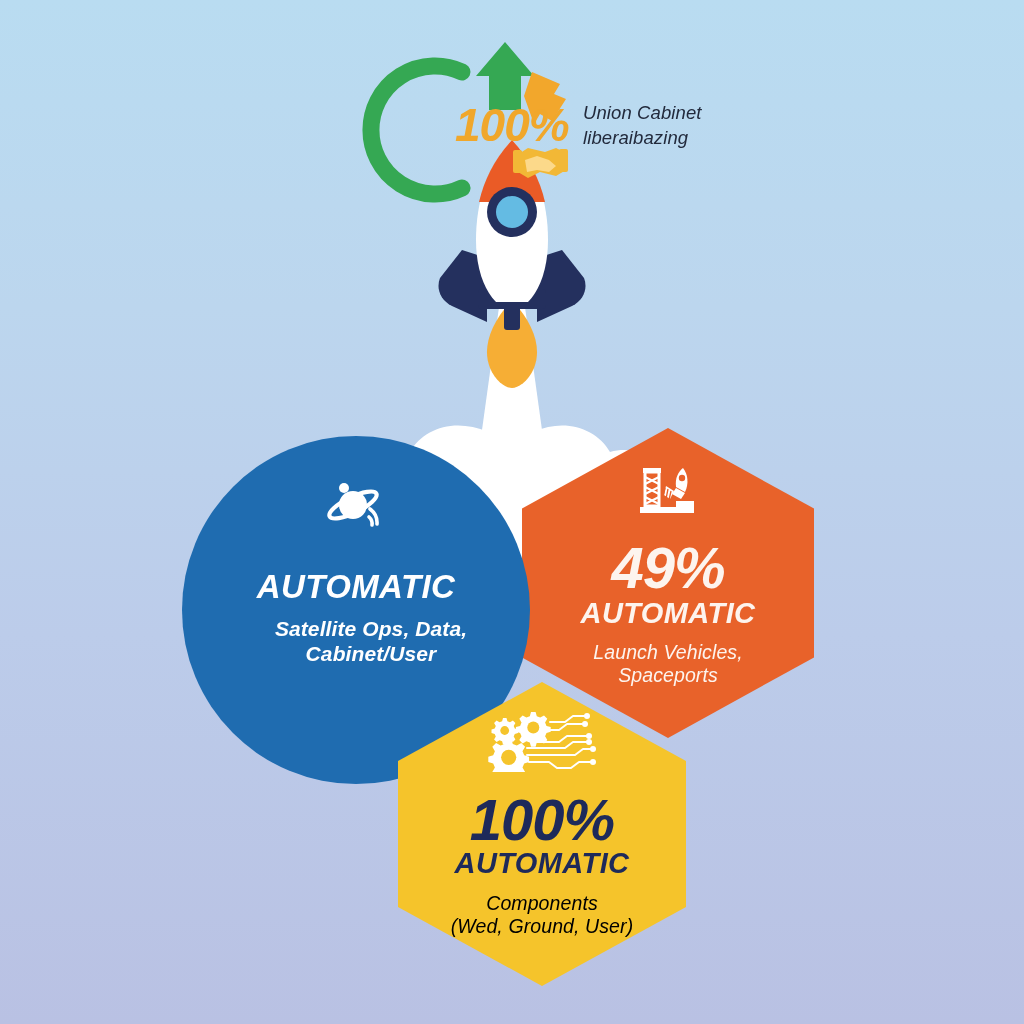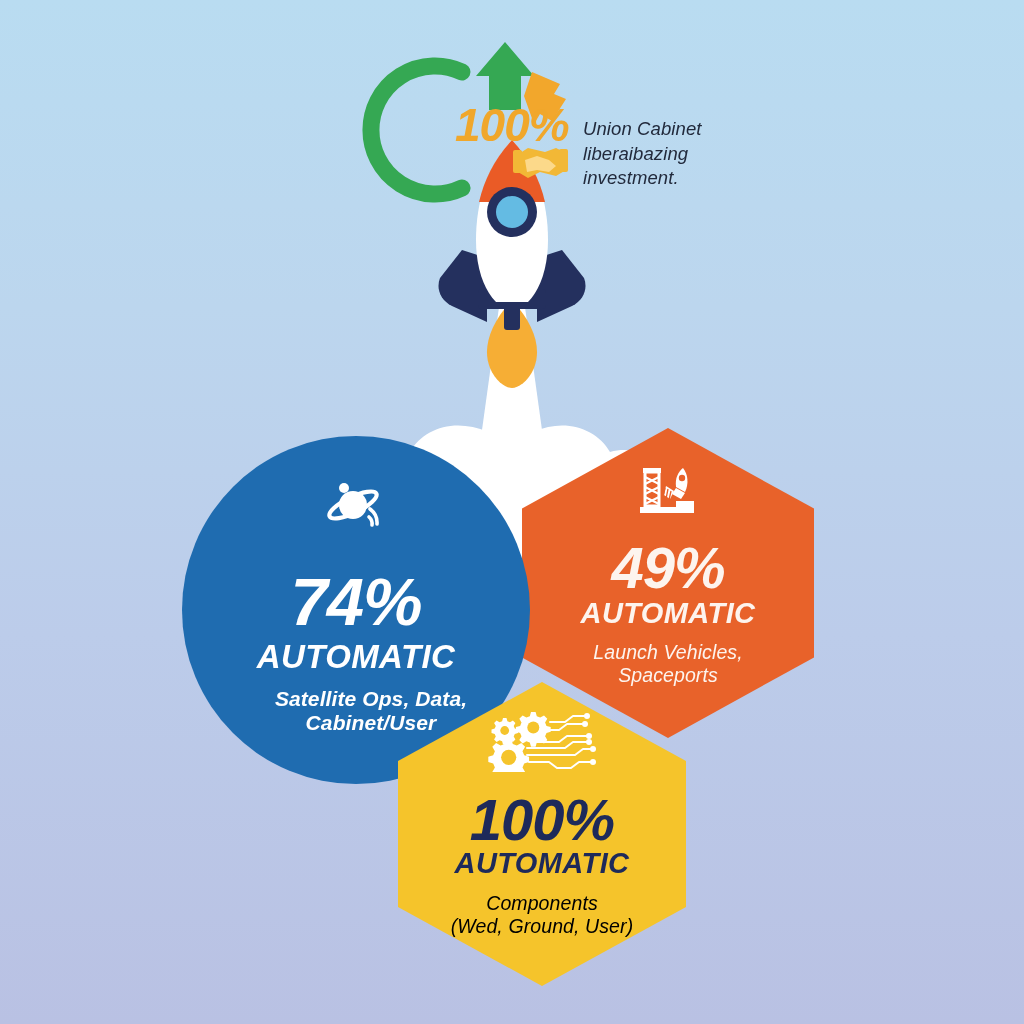--- a/index.html
+++ b/index.html
@@ -24,21 +24,21 @@
     inset: 0;
     width: 1024px;
     height: 1024px;
     pointer-events: none;
   }
 
   
   .header-text {
     position: absolute;
     left: 583px;
-    top: 117px;
+    top: 101px;
     width: 185px;
     color: #222a3c;
     font-size: 18.5px;
     line-height: 1.33;
     font-weight: 400;
     letter-spacing: 0.1px;
   }
   .header-text .ln { display: block; white-space: nowrap; }
 
   
@@ -200,32 +200,30 @@
       <rect x="513" y="150" width="9" height="23" rx="2"></rect>
       <rect x="559" y="149" width="9" height="23" rx="2"></rect>
     </g>
   </svg>
 
   <div class="big-pct">100%</div>
 
   <div class="header-text">
     <span class="ln">Union Cabinet</span>
     <span class="ln">liberaibazing</span>
-    <span class="ln">investment.</span>
   </div>
 
   <div class="node" id="node-blue">
     <svg class="node-icon" width="72" height="58" viewBox="0 0 72 58">
       <circle cx="24" cy="10" r="5" fill="#ffffff"></circle>
       <circle cx="33" cy="27" r="14" fill="#ffffff"></circle>
       <ellipse cx="33" cy="27" rx="26" ry="8" transform="rotate(-26 33 27)" fill="none" stroke="#ffffff" stroke-width="4.2"></ellipse>
       <path d="M49 39 A 9 9 0 0 1 52 47" fill="none" stroke="#ffffff" stroke-width="3.6" stroke-linecap="round"></path>
       <path d="M50 31 A 17 17 0 0 1 57 46" fill="none" stroke="#ffffff" stroke-width="3.6" stroke-linecap="round"></path>
     </svg>
-    <div class="pct">74%</div>
     <div class="auto">AUTOMATIC</div>
     <div class="desc">
       <span class="ln">Satellite Ops, Data,</span>
       <span class="ln">Cabinet/User</span>
     </div>
   </div>
 
   <div class="node" id="node-orange">
     <svg class="node-icon" width="64" height="54" viewBox="0 0 64 54">
 

